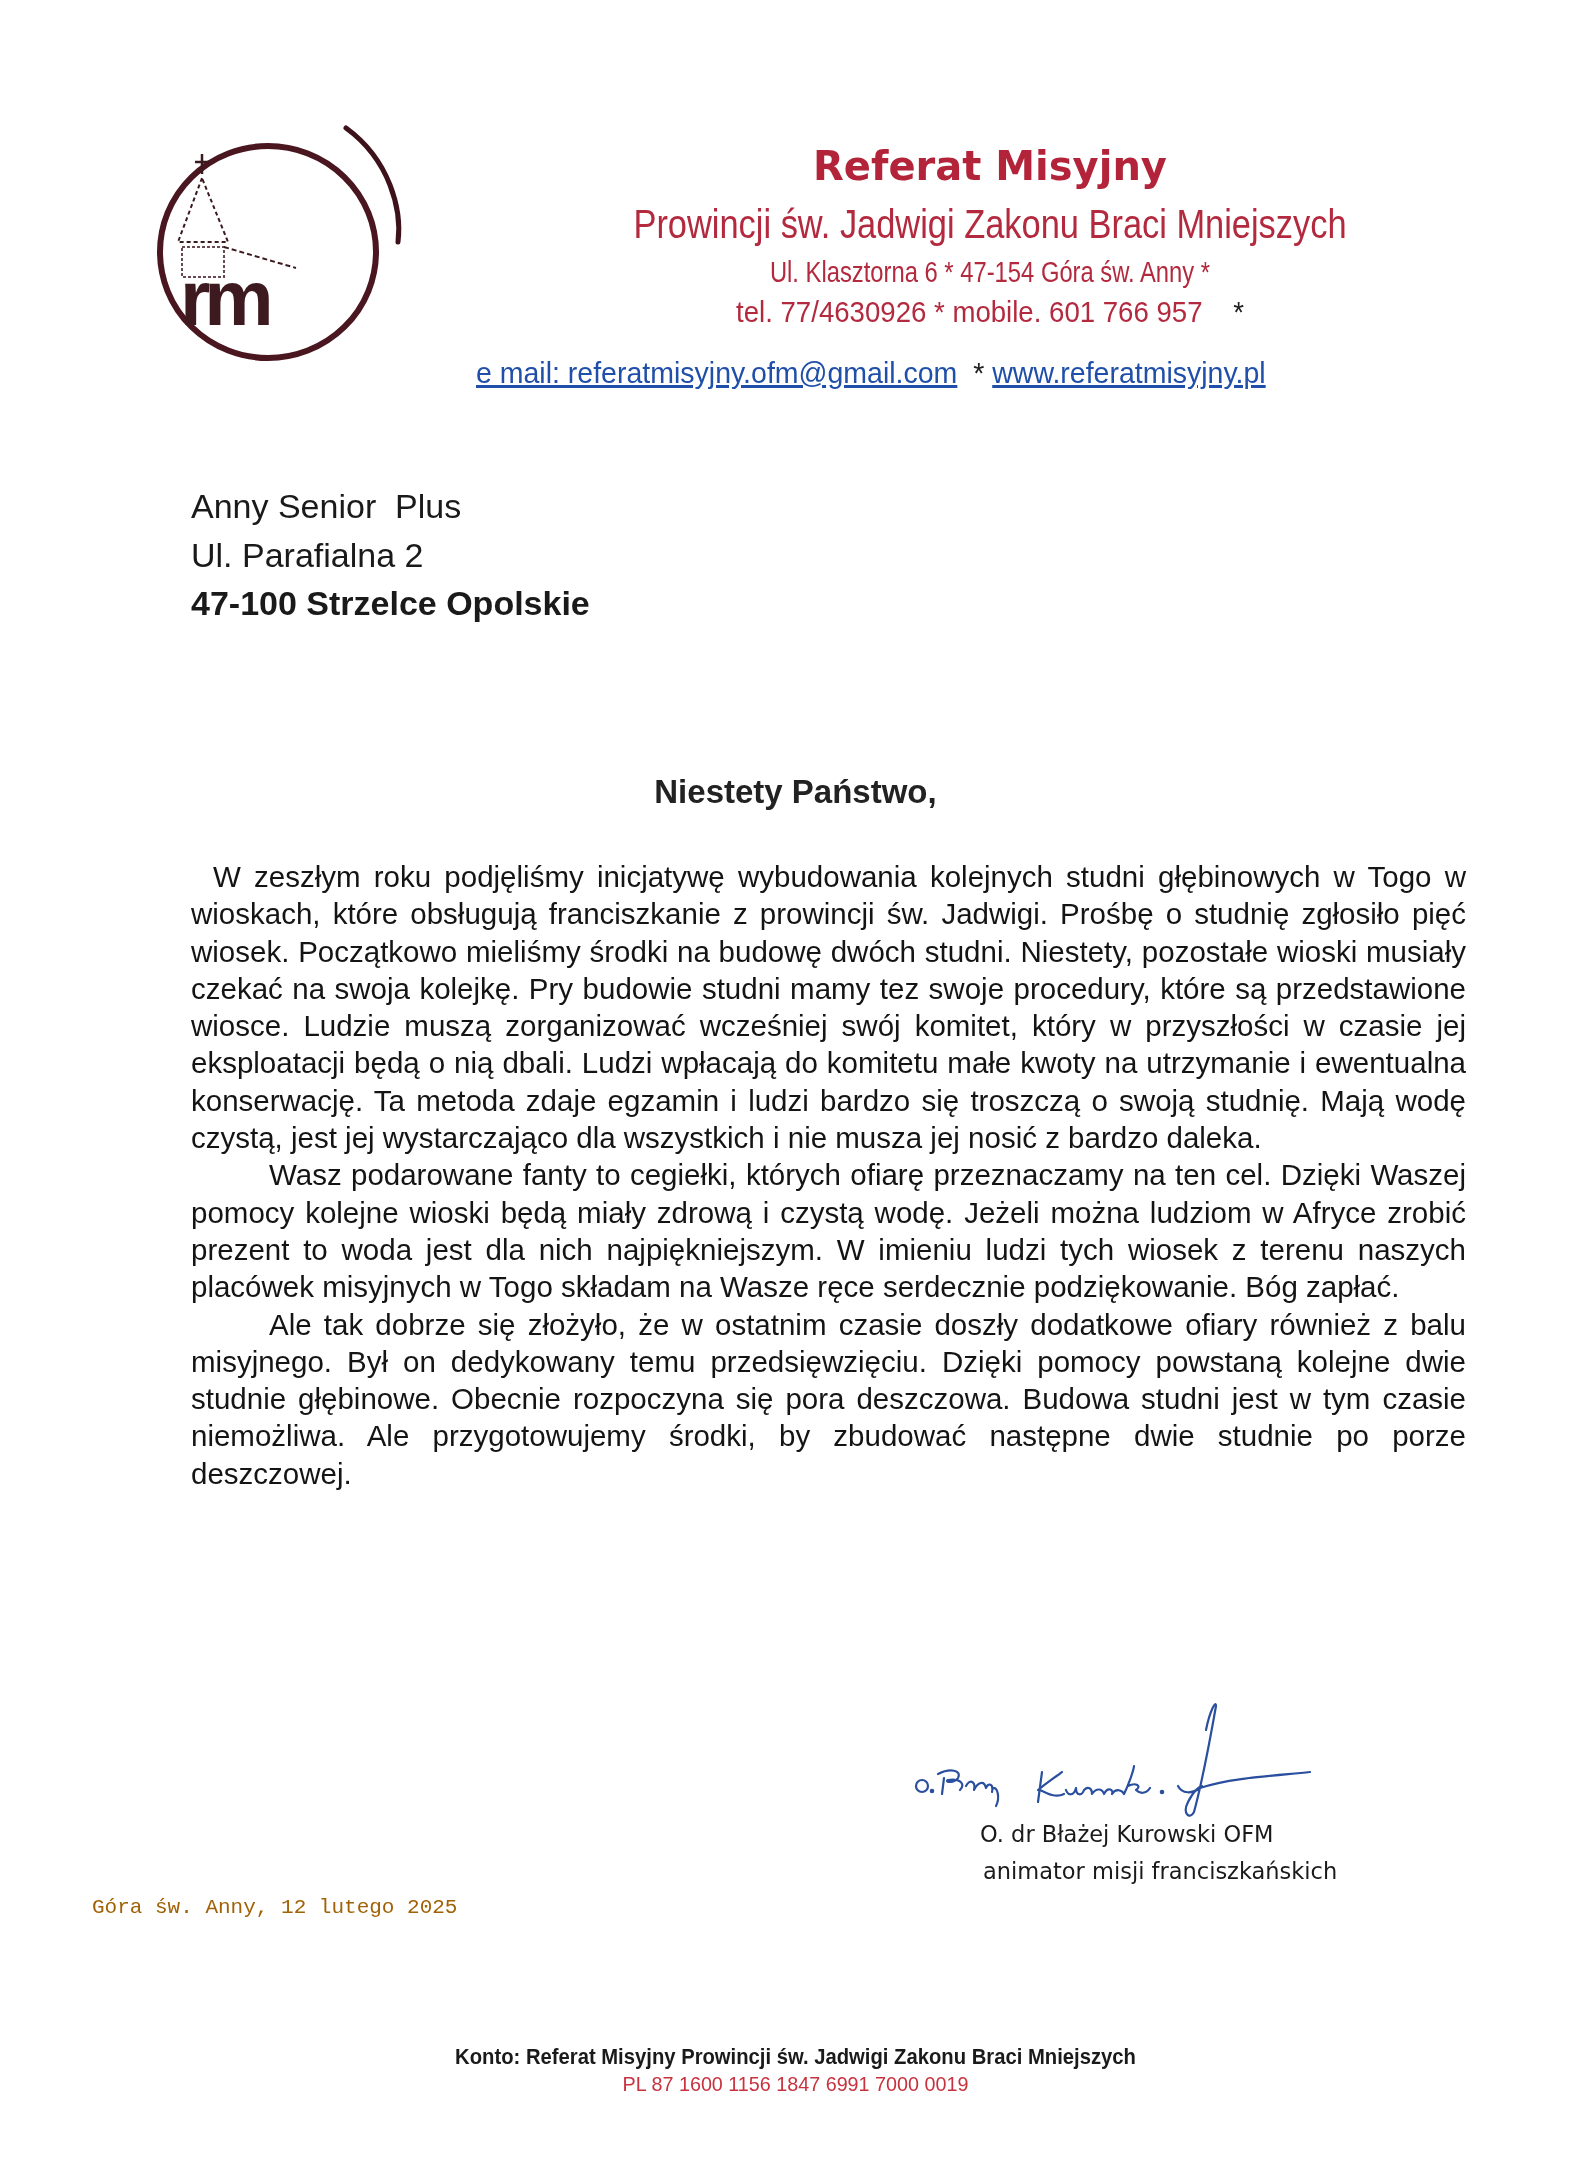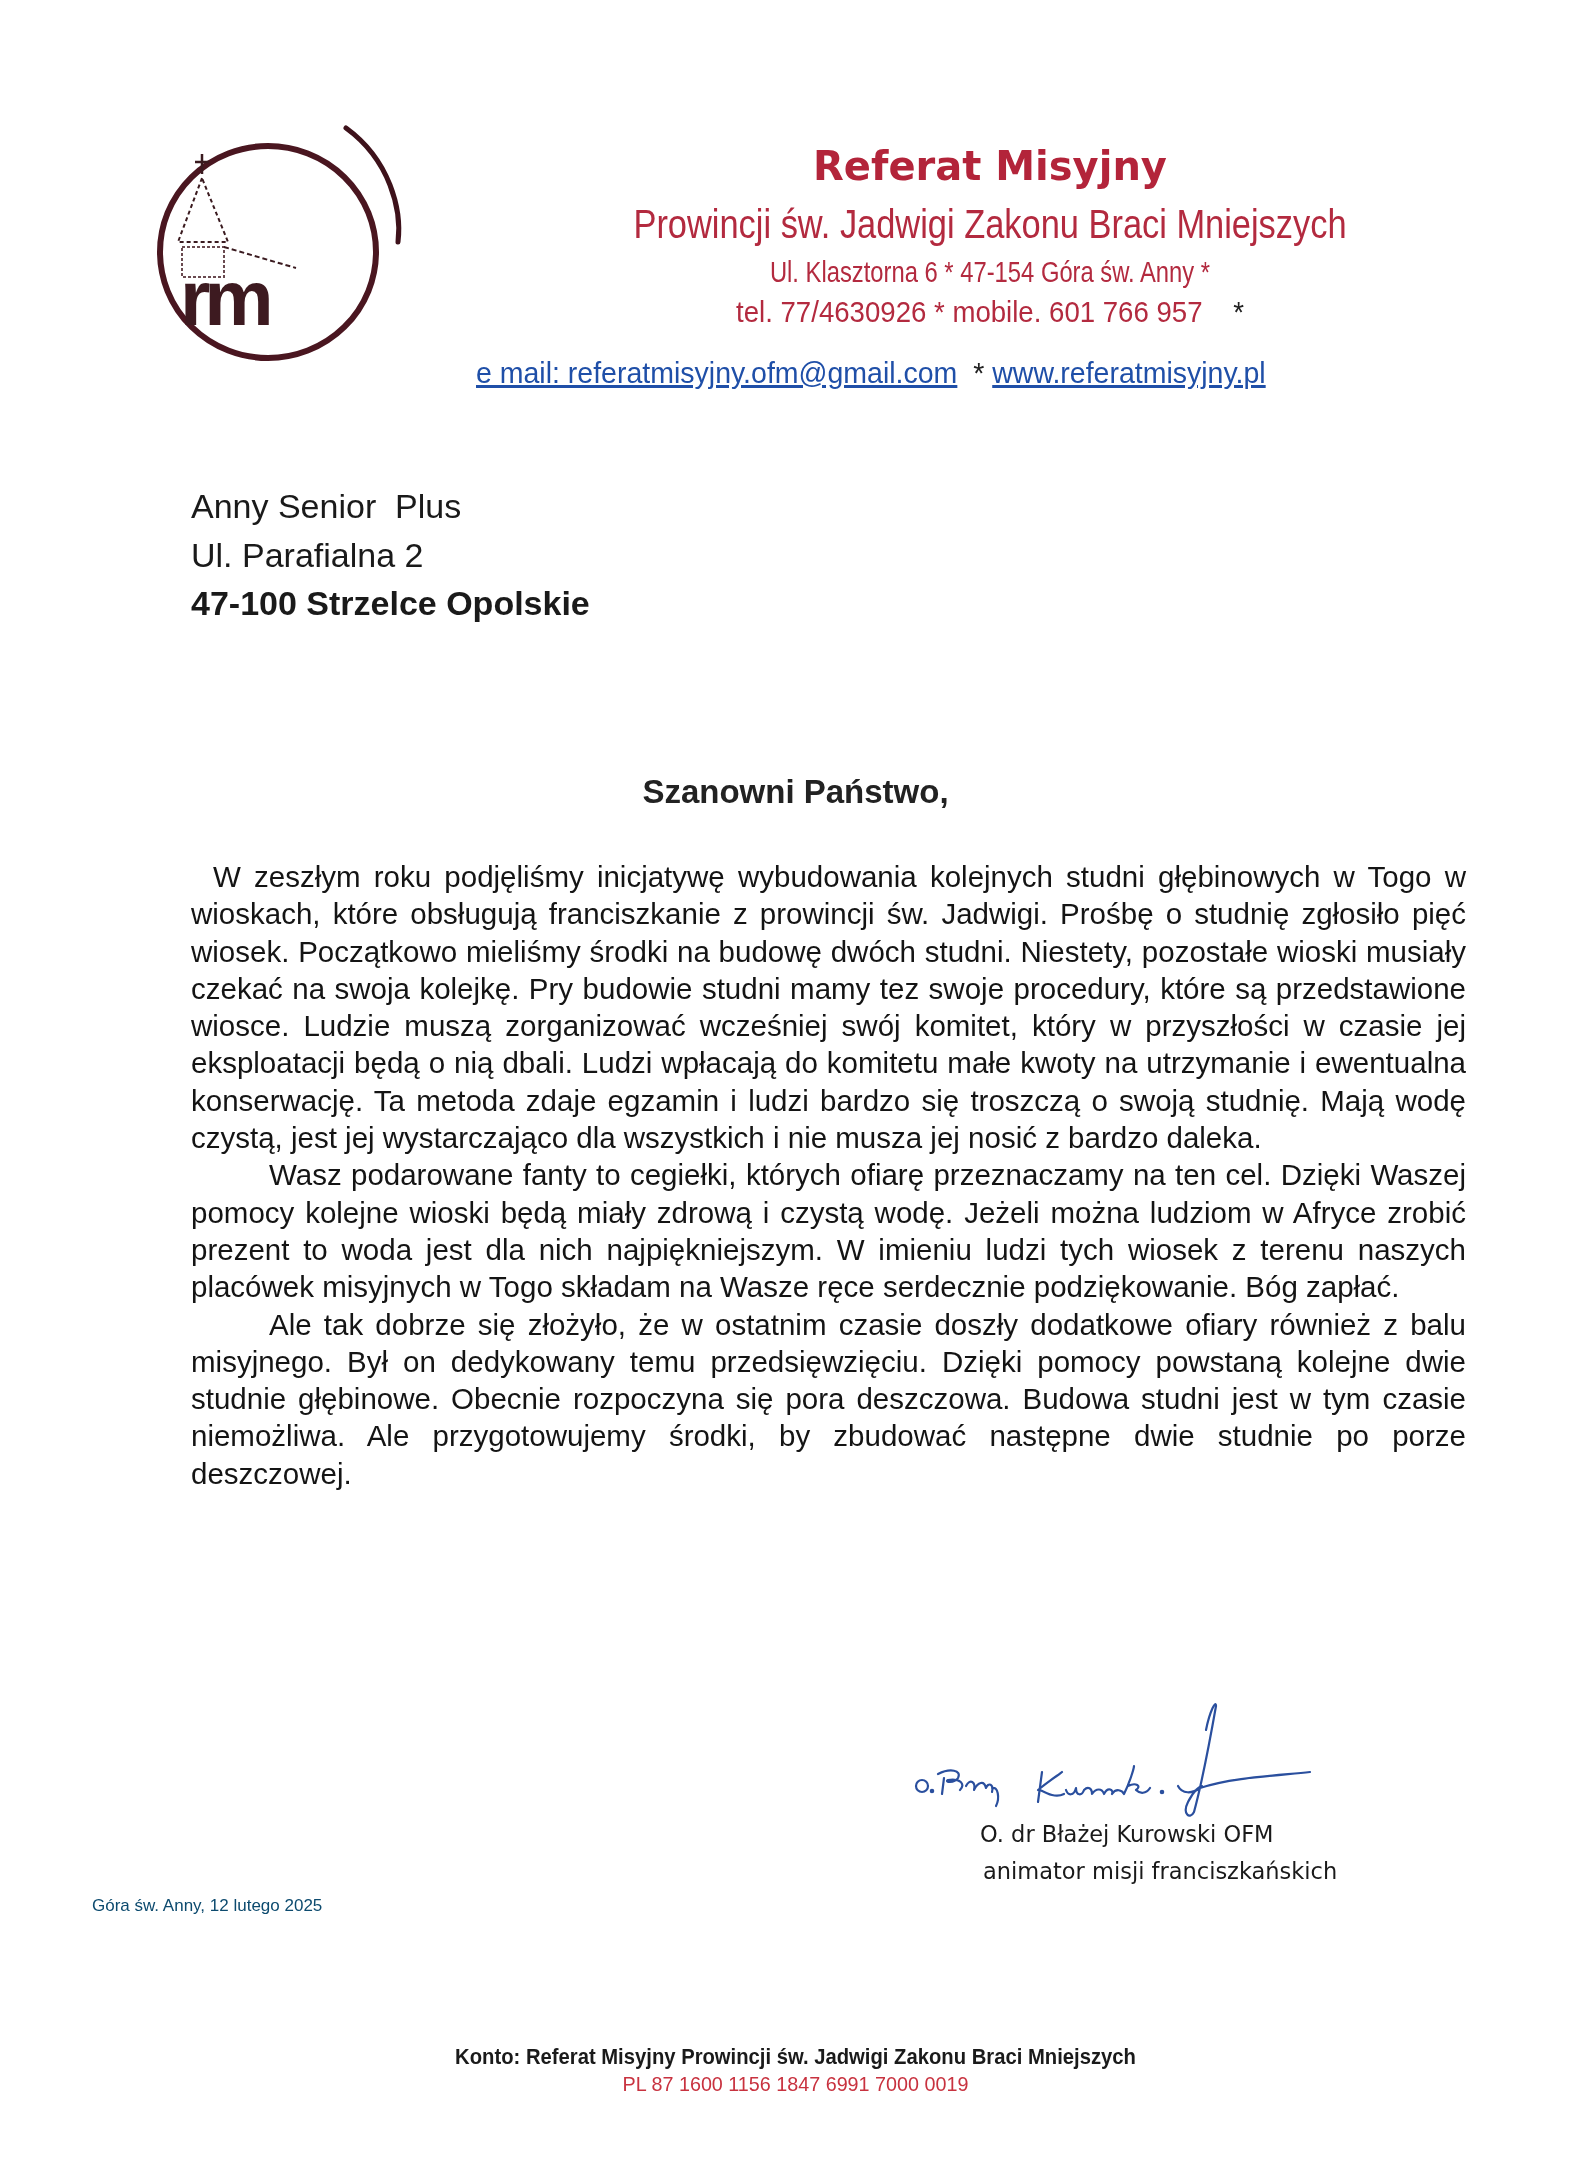--- a/index.html
+++ b/index.html
@@ -32,21 +32,21 @@
   
   .body { left: 191px; top: 858px; width: 1275px; font-size: 29.5px; line-height: 37.3px; text-align: justify; color: #141414; }
   .body p { margin: 0; text-indent: 78px; }
   .body p:first-child { text-indent: 22px; }
 
   
   .sig { left: 910px; top: 1690px; width: 480px; height: 130px; }
   .signer { left: 980px; top: 1816px; font-family: "DejaVu Sans", sans-serif; font-size: 22.5px; color: #1a1a1a; line-height: 37px; }
   .signer .role { padding-left: 3px; }
 
-  .place-date { left: 92px; top: 1896px; font-family: Liberation Sans, sans-serif; font-size: 17px; color: #0c4a6e; }
+  .place-date { left: 92px; top: 1896px; font-family: Liberation Mono, monospace; font-size: 21px; color: #a16207; }
 
   
   .foot { left: 0; width: 1591px; text-align: center; }
   .foot-1 { top: 2044px; font-size: 22px; font-weight: bold; color: #1a1a1a; transform: scaleX(0.92); }
   .foot-2 { top: 2072px; font-size: 21px; color: #c8323f; transform: scaleX(0.94); }
 </style>
 </head>
 <body>
 
 <div class="abs logo">
@@ -78,21 +78,21 @@
   <span class="star-blk">*</span>
 </div>
 <div class="abs lh-web">
   <a>e mail: referatmisyjny.ofm@gmail.com</a><span>&nbsp;&nbsp;</span><span class="sep">*</span><span>&nbsp;</span><a>www.referatmisyjny.pl</a>
 </div>
 
 <div class="abs recip r1" style="white-space:pre;">Anny Senior  Plus</div>
 <div class="abs recip r2">Ul. Parafialna 2</div>
 <div class="abs recip r3">47-100 Strzelce Opolskie</div>
 
-<div class="abs salut">Szanowni Państwo,</div>
+<div class="abs salut">Niestety Państwo,</div>
 
 <div class="abs body">
   <p>W zeszłym roku podjęliśmy inicjatywę wybudowania kolejnych studni głębinowych w Togo w wioskach, które obsługują franciszkanie z prowincji św. Jadwigi. Prośbę o studnię zgłosiło pięć wiosek. Początkowo mieliśmy środki na budowę dwóch studni. Niestety, pozostałe wioski musiały czekać na swoja kolejkę. Pry budowie studni mamy tez swoje procedury, które są przedstawione wiosce. Ludzie muszą zorganizować wcześniej swój komitet, który w przyszłości w czasie jej eksploatacji będą o nią dbali. Ludzi wpłacają do komitetu małe kwoty na utrzymanie i ewentualna konserwację. Ta metoda zdaje egzamin i ludzi bardzo się troszczą o swoją studnię. Mają wodę czystą, jest jej wystarczająco dla wszystkich i nie musza jej nosić z bardzo daleka.</p>
   <p>Wasz podarowane fanty to cegiełki, których ofiarę  przeznaczamy na ten cel. Dzięki Waszej pomocy kolejne wioski będą miały zdrową i czystą wodę. Jeżeli można ludziom w Afryce zrobić prezent to woda jest dla nich najpiękniejszym. W imieniu ludzi tych wiosek z terenu naszych placówek misyjnych w Togo składam na Wasze ręce serdecznie podziękowanie. Bóg zapłać.</p>
   <p>Ale tak dobrze się złożyło, że w ostatnim czasie doszły dodatkowe ofiary również z balu misyjnego. Był on  dedykowany temu przedsięwzięciu. Dzięki pomocy powstaną kolejne dwie studnie głębinowe. Obecnie rozpoczyna się pora deszczowa. Budowa studni jest w tym czasie niemożliwa. Ale przygotowujemy środki, by zbudować następne dwie studnie po porze deszczowej.</p>
 </div>
 
 <div class="abs sig">
   <svg width="480" height="130" viewBox="0 0 480 130">
     <g fill="none" stroke="#2a4f9e" stroke-width="2.2" stroke-linecap="round" stroke-linejoin="round">

